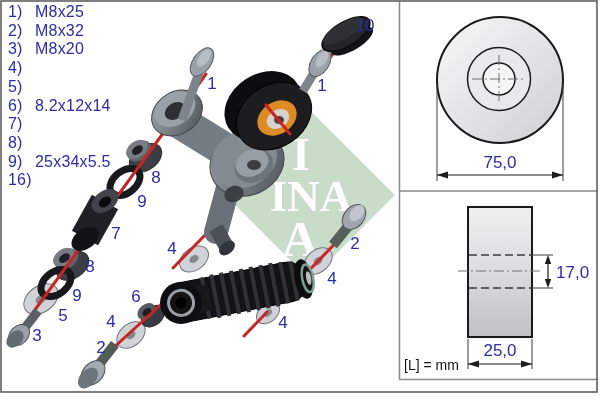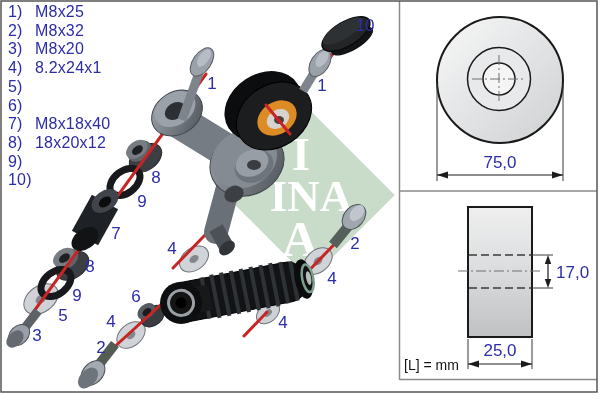--- a/index.html
+++ b/index.html
@@ -256,22 +256,22 @@
     <line class="border-line" x1="399.5" y1="191" x2="597" y2="191"></line>
     <line class="border-line" x1="399.5" y1="379.5" x2="597" y2="379.5"></line>
     <rect x="1" y="1" width="596" height="391" fill="none" stroke="#555" stroke-width="1.5"></rect>
   </g>
 </svg>
 
 <div class="parts-list" id="parts-list">
       <div class="row"><span class="num">1)</span><span class="size">M8x25</span></div>
       <div class="row"><span class="num">2)</span><span class="size">M8x32</span></div>
       <div class="row"><span class="num">3)</span><span class="size">M8x20</span></div>
-      <div class="row"><span class="num">4)</span><span class="size">8.2x24x1</span></div>
+      <div class="row"><span class="num">4)</span></div>
       <div class="row"><span class="num">5)</span></div>
-      <div class="row"><span class="num">6)</span></div>
-      <div class="row"><span class="num">7)</span><span class="size">M8x18x40</span></div>
-      <div class="row"><span class="num">8)</span><span class="size">18x20x12</span></div>
-      <div class="row"><span class="num">9)</span></div>
-      <div class="row"><span class="num">10)</span></div>
+      <div class="row"><span class="num">6)</span><span class="size">8.2x12x14</span></div>
+      <div class="row"><span class="num">7)</span></div>
+      <div class="row"><span class="num">8)</span></div>
+      <div class="row"><span class="num">9)</span><span class="size">25x34x5.5</span></div>
+      <div class="row"><span class="num">16)</span></div>
     </div>
 
 </div>
 
 </body></html>

